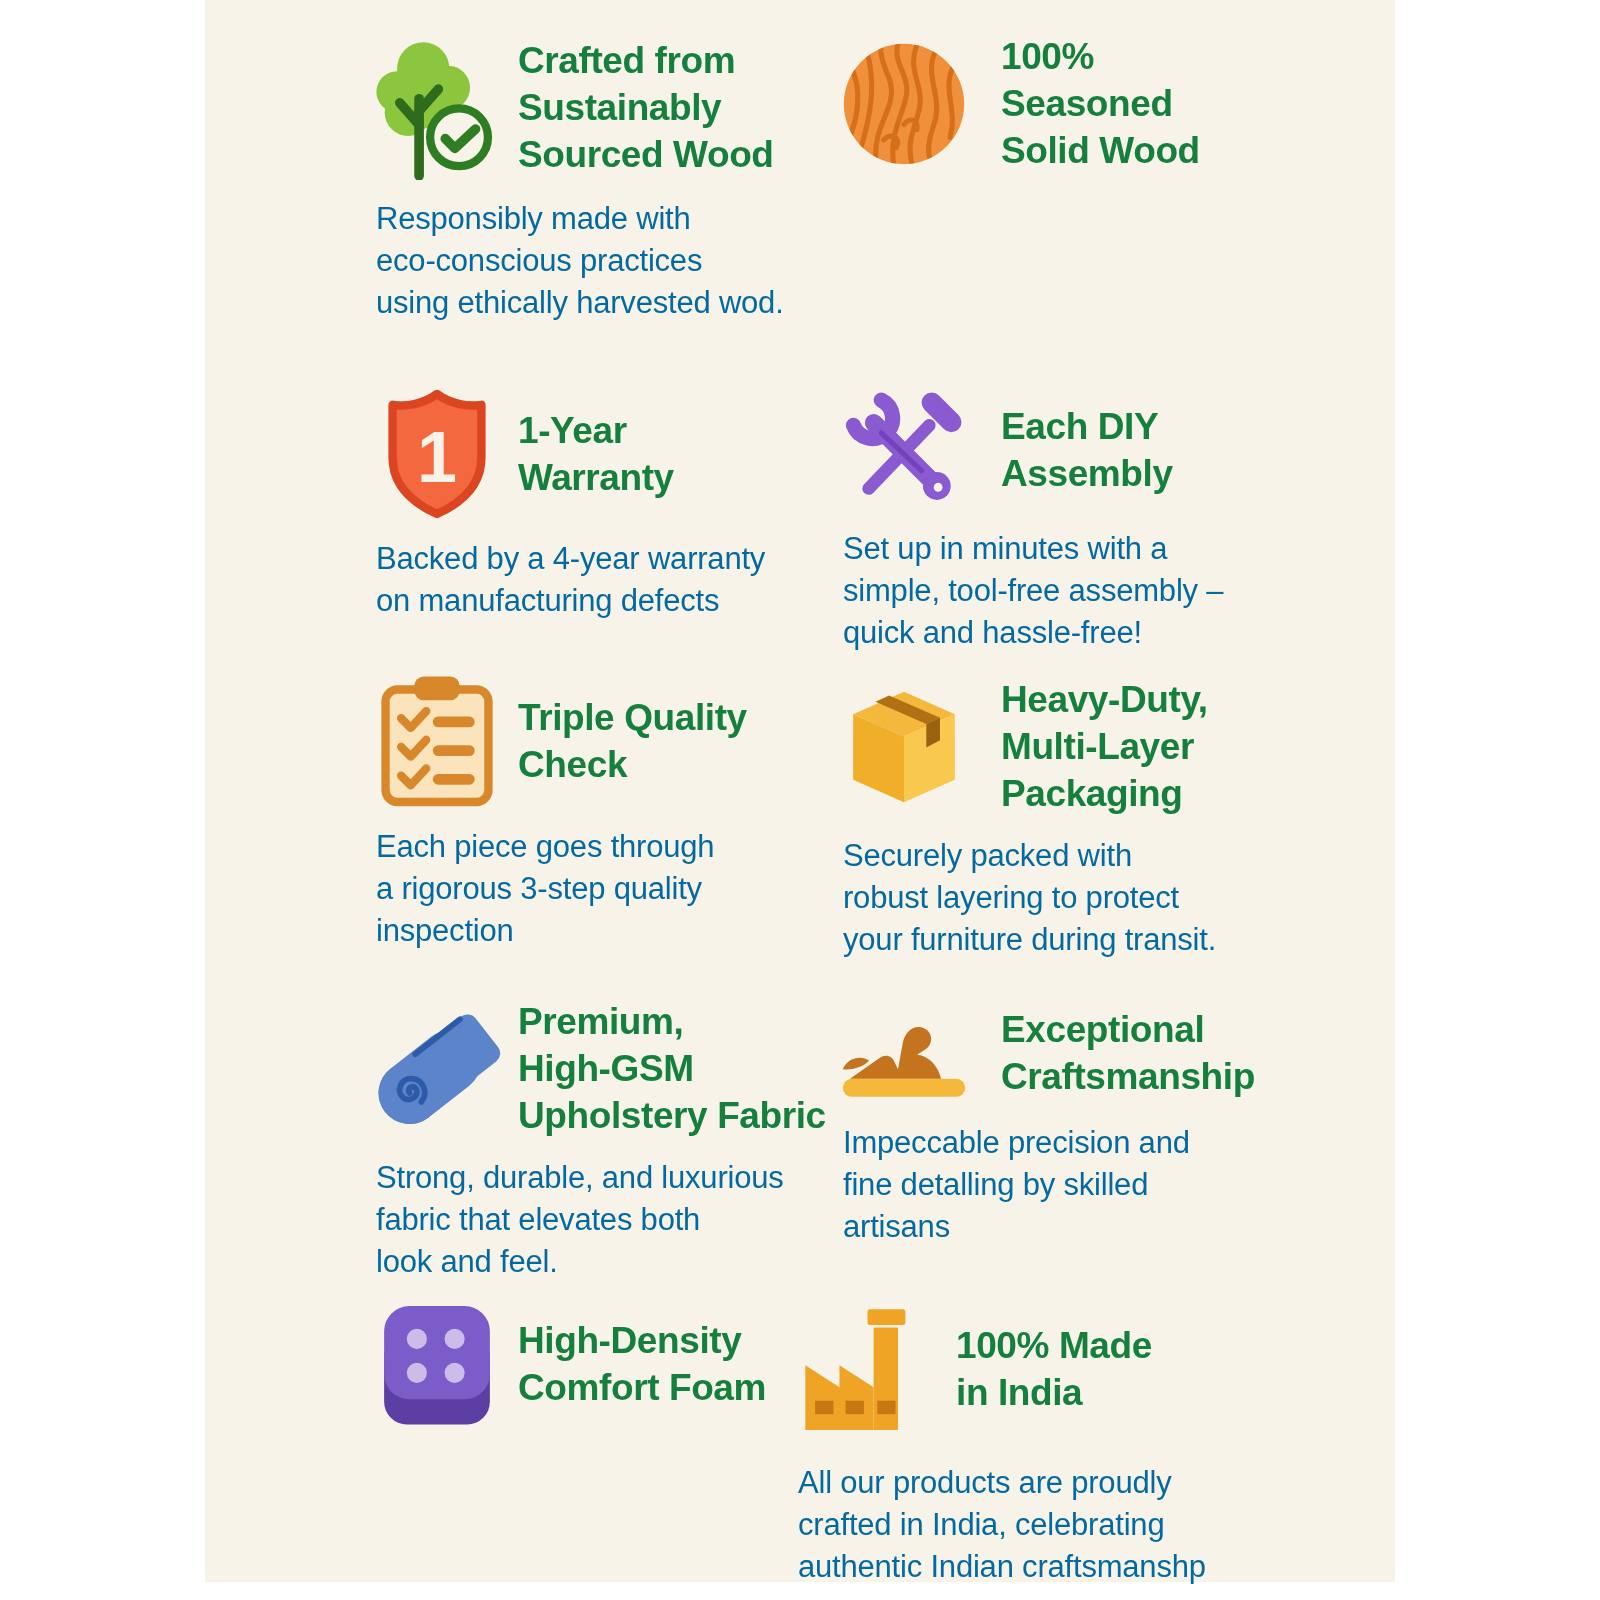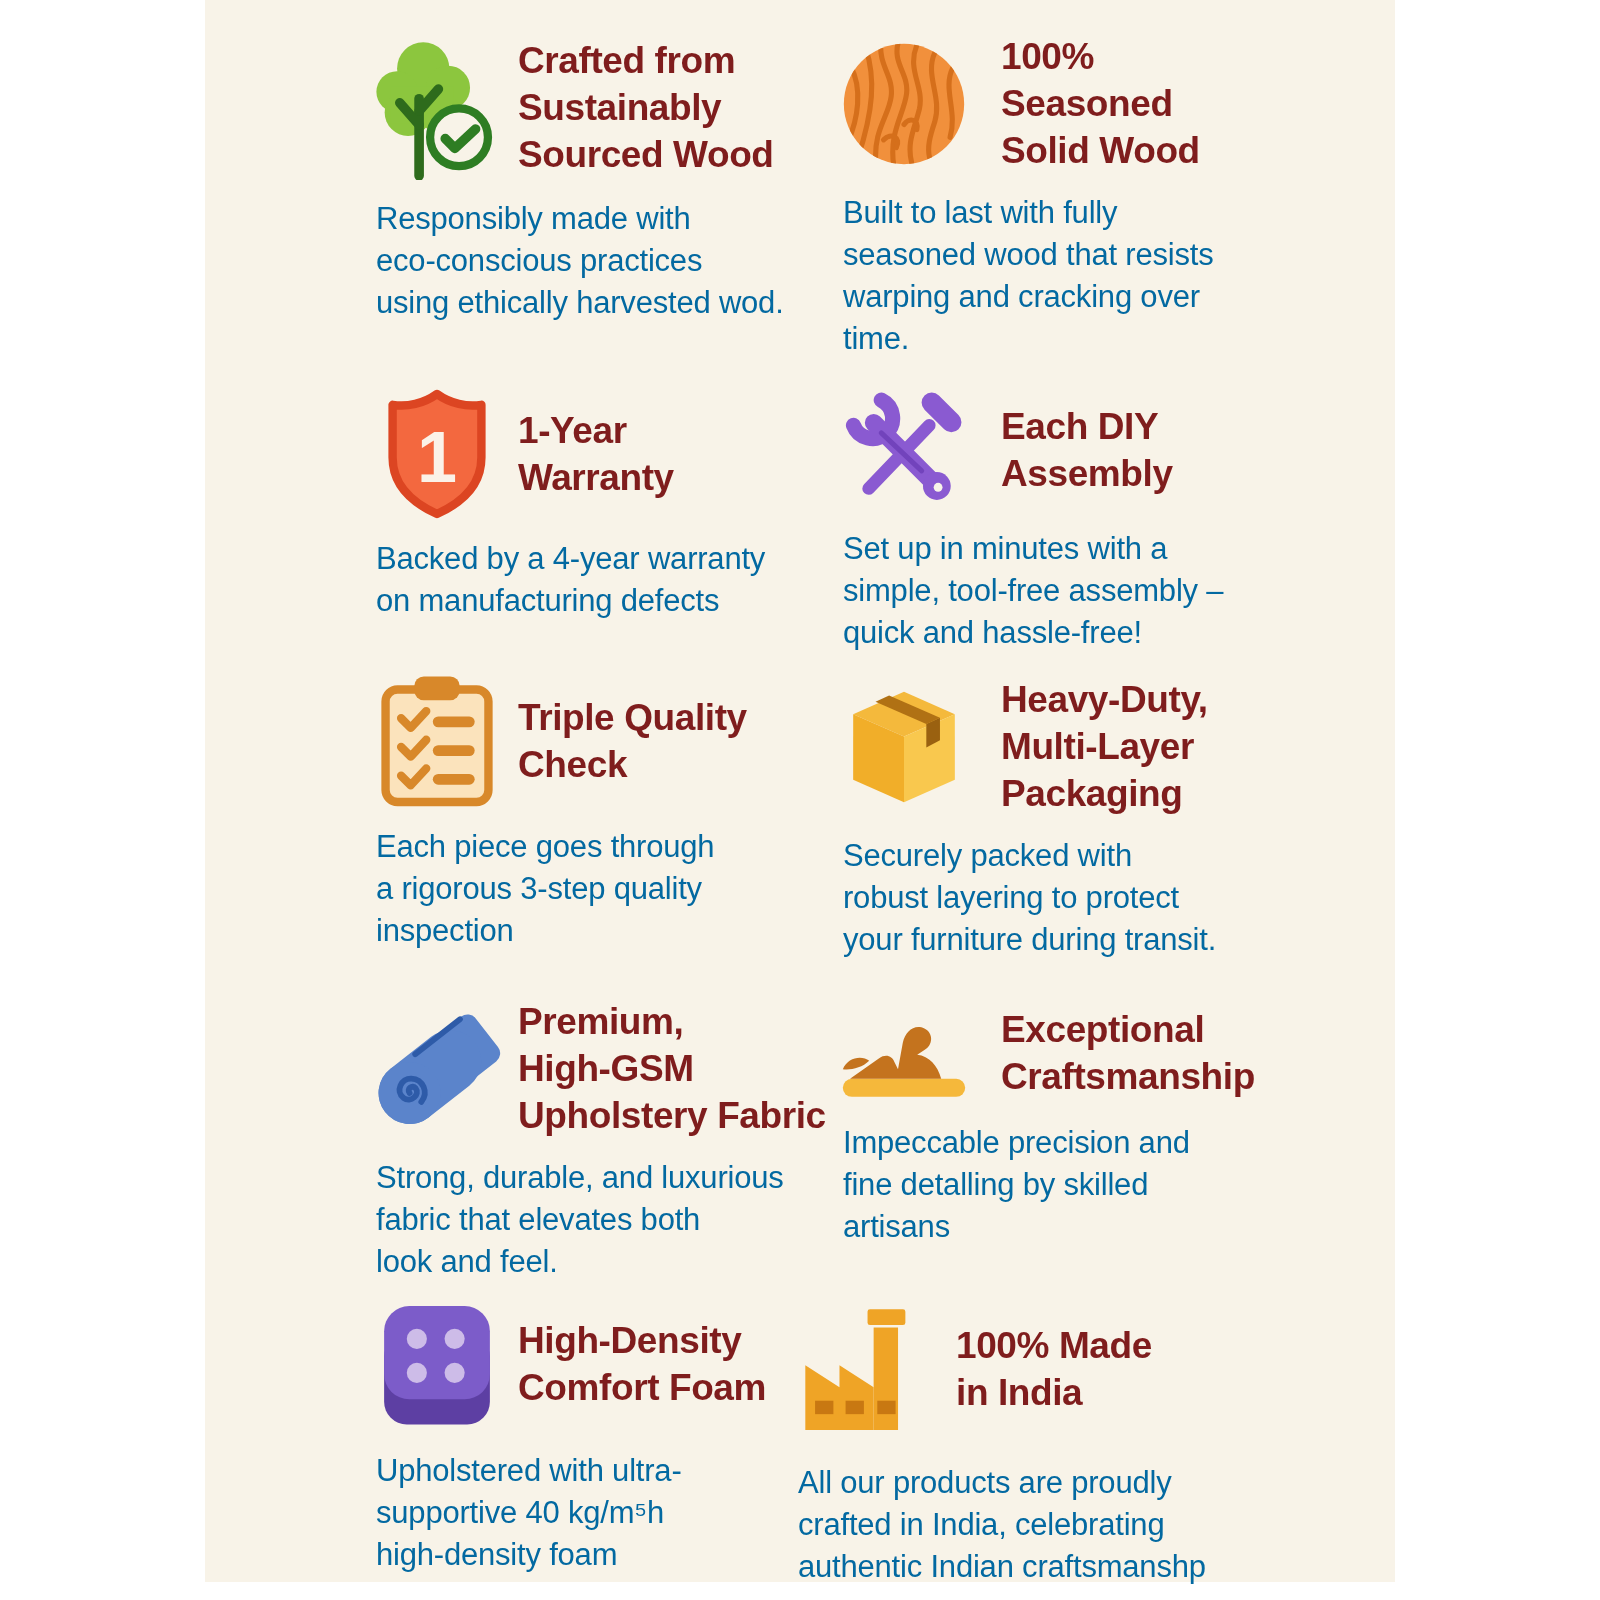--- a/index.html
+++ b/index.html
@@ -4,21 +4,21 @@
 <style>
   html,body{margin:0;padding:0;background:#ffffff;}
   .canvas{position:relative;width:1600px;height:1600px;background:#ffffff;overflow:hidden;
           font-family:"Liberation Sans","DejaVu Sans",sans-serif;}
   .panel{position:absolute;left:205px;top:0;width:1190px;height:1582px;background:#F8F3E8;}
   .cell{position:absolute;}
   .head{display:flex;align-items:center;}
   .l .head{gap:10px;}
   .r .head{gap:26px;}
   .ic{flex:0 0 auto;width:142px;display:flex;align-items:center;justify-content:center;}
-  .title{margin:0;font-size:37px;line-height:47px;font-weight:700;color:#7f1d1d;
+  .title{margin:0;font-size:37px;line-height:47px;font-weight:700;color:#15803d;
          white-space:pre;letter-spacing:-0.4px;}
   .desc{margin:18px 0 0;padding-left:10px;font-size:31px;line-height:42px;color:#0369a1;
         white-space:pre;letter-spacing:-0.2px;}
 </style>
 </head>
 <body>
 
 <div class="canvas">
   <div class="panel"></div>
 
@@ -72,24 +72,20 @@
             <path d="M88,22 C80,38 92,56 86,76"></path>
             <path d="M50,66 C54,60 62,62 60,70"></path>
             <path d="M34,78 C40,72 48,76 44,84"></path>
           </g>
         </svg>
       </span>
       <h2 class="title">100%
 Seasoned
 Solid Wood</h2>
     </div>
-    <p class="desc">Built to last with fully
-seasoned wood that resists
-warping and cracking over
-time.</p>
   </div>
 
   <div class="cell l" style="left:366px;top:388px;width:470px;">
     <div class="head">
       <span class="ic">
         <svg width="122" height="132" viewBox="0 0 100 110">
           <path d="M50,5 C39,13 25,16 13,14 L13,58 C13,82 30,96 50,105 C70,96 87,82 87,58 L87,14 C75,16 61,13 50,5 Z" fill="#F3683F" stroke="#DC4522" stroke-width="7" stroke-linejoin="round"></path>
           <text x="50" y="78" font-size="60" font-weight="bold" fill="#FBF2E8" text-anchor="middle">1</text>
         </svg>
       </span>
@@ -218,23 +214,20 @@
             <circle cx="34" cy="34" r="8"></circle>
               <circle cx="64" cy="34" r="8"></circle>
             <circle cx="34" cy="61" r="8"></circle>
               <circle cx="64" cy="61" r="8"></circle>
           </g>
         </svg>
       </span>
       <h2 class="title">High-Density
 Comfort Foam</h2>
     </div>
-    <p class="desc">Upholstered with ultra-
-supportive 40 kg/m⁵h
-high-density foam</p>
   </div>
 
   <div class="cell r" style="left:788px;top:1294px;width:520px;">
     <div class="head">
       <span class="ic">
         <svg width="122" height="150" viewBox="0 0 100 122">
           <g fill="#EFA426">
             <rect x="62" y="27" width="20" height="84"></rect>
             <rect x="57" y="12" width="31" height="13" rx="2"></rect>
             <path d="M6,111 L6,58 L34,76 L34,58 L62,76 L62,111 Z"></path>

